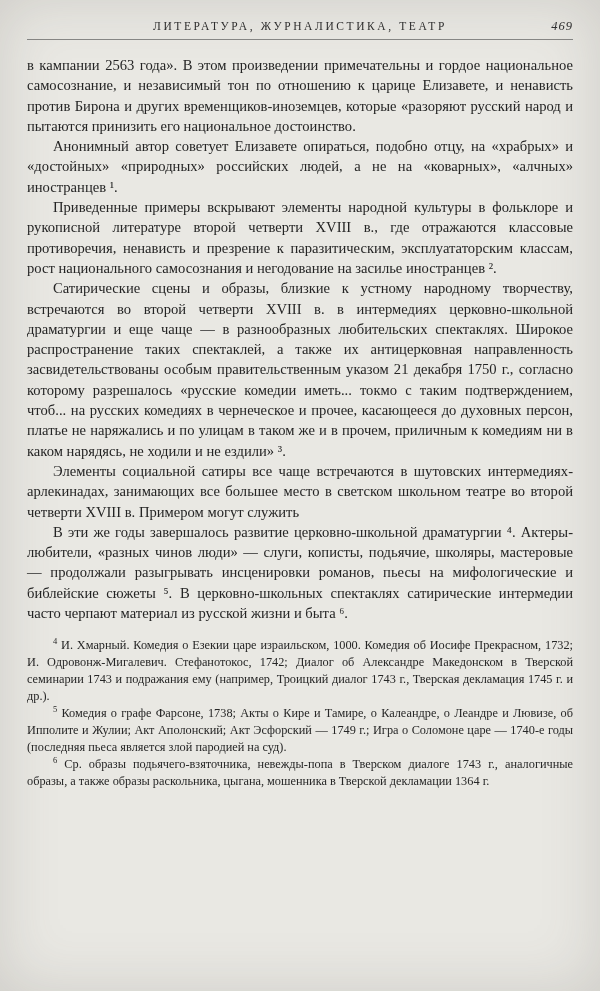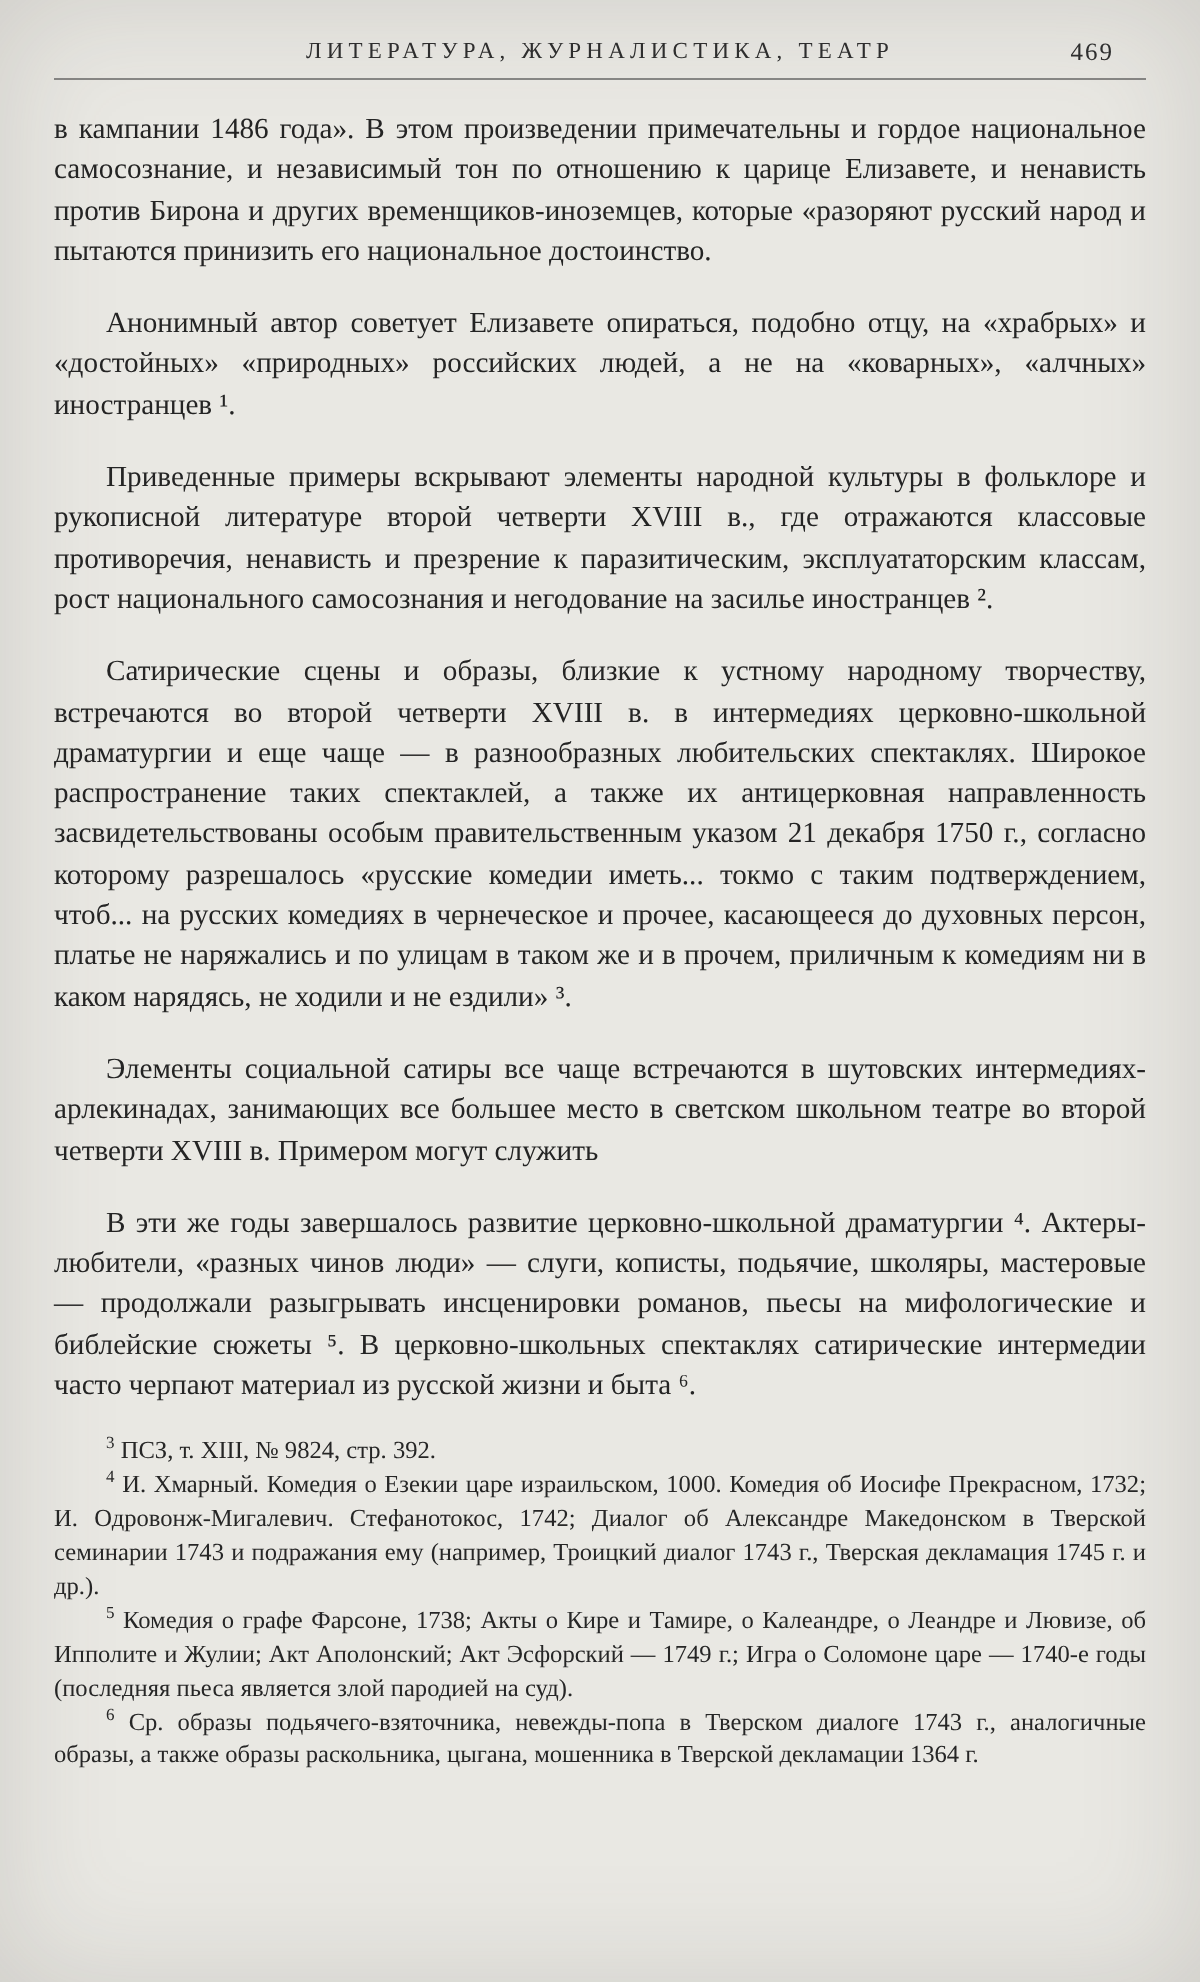--- a/index.html
+++ b/index.html
@@ -23,37 +23,37 @@
     position: relative;
     text-align: center;
     font-size: 11.5px;
     letter-spacing: 2.6px;
     color: #2e2e2e;
     padding: 4px 0 7px 0;
     border-bottom: 1px solid rgba(70,70,70,0.6);
   }
   .running-head .page-number {
     position: absolute;
-    right: 16px;
+    right: 0;
     top: 3px;
     font-size: 12.5px;
     letter-spacing: 1px;
+    font-style: italic;
   }
   .body-text {
     margin-top: 15px;
   }
   .para {
     margin: 0;
     text-align: justify;
     font-size: 14.6px;
     line-height: 20.3px;
   }
   .para.indent {
     text-indent: 26px;
-    margin-top: 16px;
   }
   .footnotes {
     margin-top: 14px;
   }
   .footnote {
     margin: 0;
     text-align: justify;
     font-size: 12.3px;
     line-height: 16.9px;
     text-indent: 26px;
@@ -68,26 +68,25 @@
 </style>
 </head>
 <body>
 
 <div class="page">
   <div class="running-head">
     <span>ЛИТЕРАТУРА,  ЖУРНАЛИСТИКА,  ТЕАТР</span>
     <span class="page-number">469</span>
   </div>
   <div class="body-text">
-      <p class="para">в кампании 1486 года». В этом произведении примечательны и гордое национальное самосознание, и независимый тон по отношению к царице Елизавете, и ненависть против Бирона и других временщиков-иноземцев, которые «разоряют русский народ и пытаются принизить его национальное достоинство.</p>
+      <p class="para">в кампании 2563 года». В этом произведении примечательны и гордое национальное самосознание, и независимый тон по отношению к царице Елизавете, и ненависть против Бирона и других временщиков-иноземцев, которые «разоряют русский народ и пытаются принизить его национальное достоинство.</p>
       <p class="para indent">Анонимный автор советует Елизавете опираться, подобно отцу, на «храбрых» и «достойных» «природных» российских людей, а не на «коварных», «алчных» иностранцев ¹.</p>
       <p class="para indent">Приведенные примеры вскрывают элементы народной культуры в фольклоре и рукописной литературе второй четверти XVIII в., где отражаются классовые противоречия, ненависть и презрение к паразитическим, эксплуататорским классам, рост национального самосознания и негодование на засилье иностранцев ².</p>
       <p class="para indent">Сатирические сцены и образы, близкие к устному народному творчеству, встречаются во второй четверти XVIII в. в интермедиях церковно-школьной драматургии и еще чаще — в разнообразных любительских спектаклях. Широкое распространение таких спектаклей, а также их антицерковная направленность засвидетельствованы особым правительственным указом 21 декабря 1750 г., согласно которому разрешалось «русские комедии иметь... токмо с таким подтверждением, чтоб... на русских комедиях в чернеческое и прочее, касающееся до духовных персон, платье не наряжались и по улицам в таком же и в прочем, приличным к комедиям ни в каком нарядясь, не ходили и не ездили» ³.</p>
       <p class="para indent">Элементы социальной сатиры все чаще встречаются в шутовских интермедиях-арлекинадах, занимающих все большее место в светском школьном театре во второй четверти XVIII в. Примером могут служить</p>
       <p class="para indent">В эти же годы завершалось развитие церковно-школьной драматургии ⁴. Актеры-любители, «разных чинов люди» — слуги, кописты, подьячие, школяры, мастеровые — продолжали разыгрывать инсценировки романов, пьесы на мифологические и библейские сюжеты ⁵. В церковно-школьных спектаклях сатирические интермедии часто черпают материал из русской жизни и быта ⁶.</p>
     </div>
   <div class="footnotes">
-      <p class="footnote"><sup>3</sup> <span>ПСЗ, т. XIII, № 9824, стр. 392.</span></p>
       <p class="footnote"><sup>4</sup> <span class="it">И. Хмарный.</span><span> Комедия о Езекии царе израильском, 1000. Комедия об Иосифе Прекрасном, 1732; </span><span class="it">И. Одровонж-Мигалевич.</span><span> Стефанотокос, 1742; Диалог об Александре Македонском в Тверской семинарии 1743 и подражания ему (например, Троицкий диалог 1743 г., Тверская декламация 1745 г. и др.).</span></p>
       <p class="footnote"><sup>5</sup> <span>Комедия о графе Фарсоне, 1738; Акты о Кире и Тамире, о Калеандре, о Леандре и Лювизе, об Ипполите и Жулии; Акт Аполонский; Акт Эсфорский — 1749 г.; Игра о Соломоне царе — 1740-е годы (последняя пьеса является злой пародией на суд).</span></p>
       <p class="footnote"><sup>6</sup> <span>Ср. образы подьячего-взяточника, невежды-попа в Тверском диалоге 1743 г., аналогичные образы, а также образы раскольника, цыгана, мошенника в Тверской декламации 1364 г.</span></p>
     </div>
 </div>
 
 </body></html>

